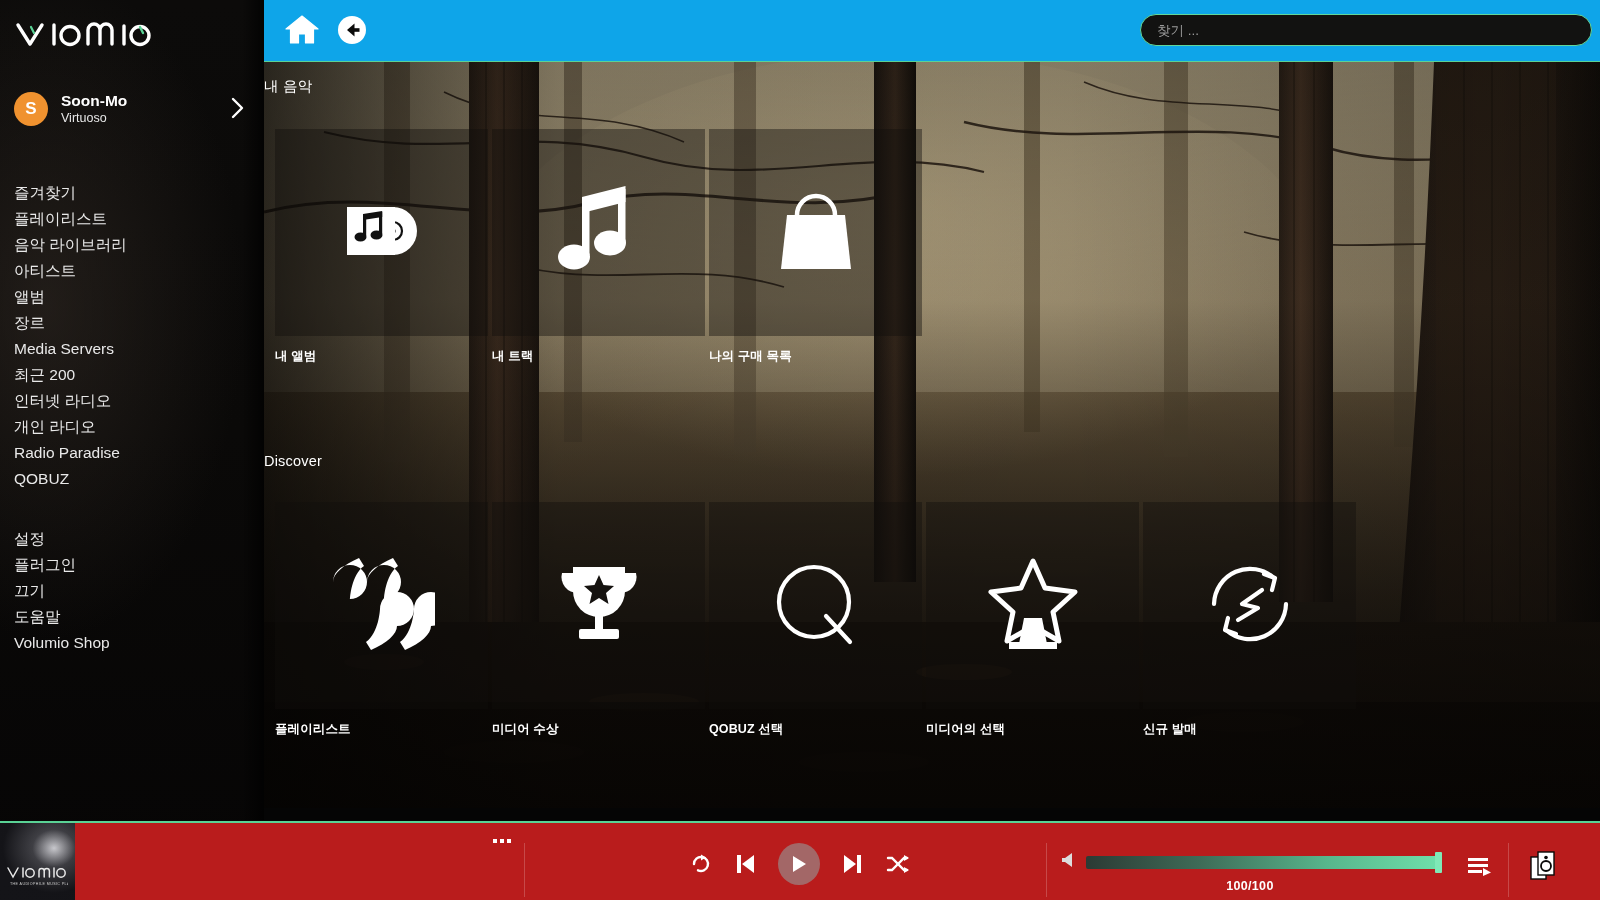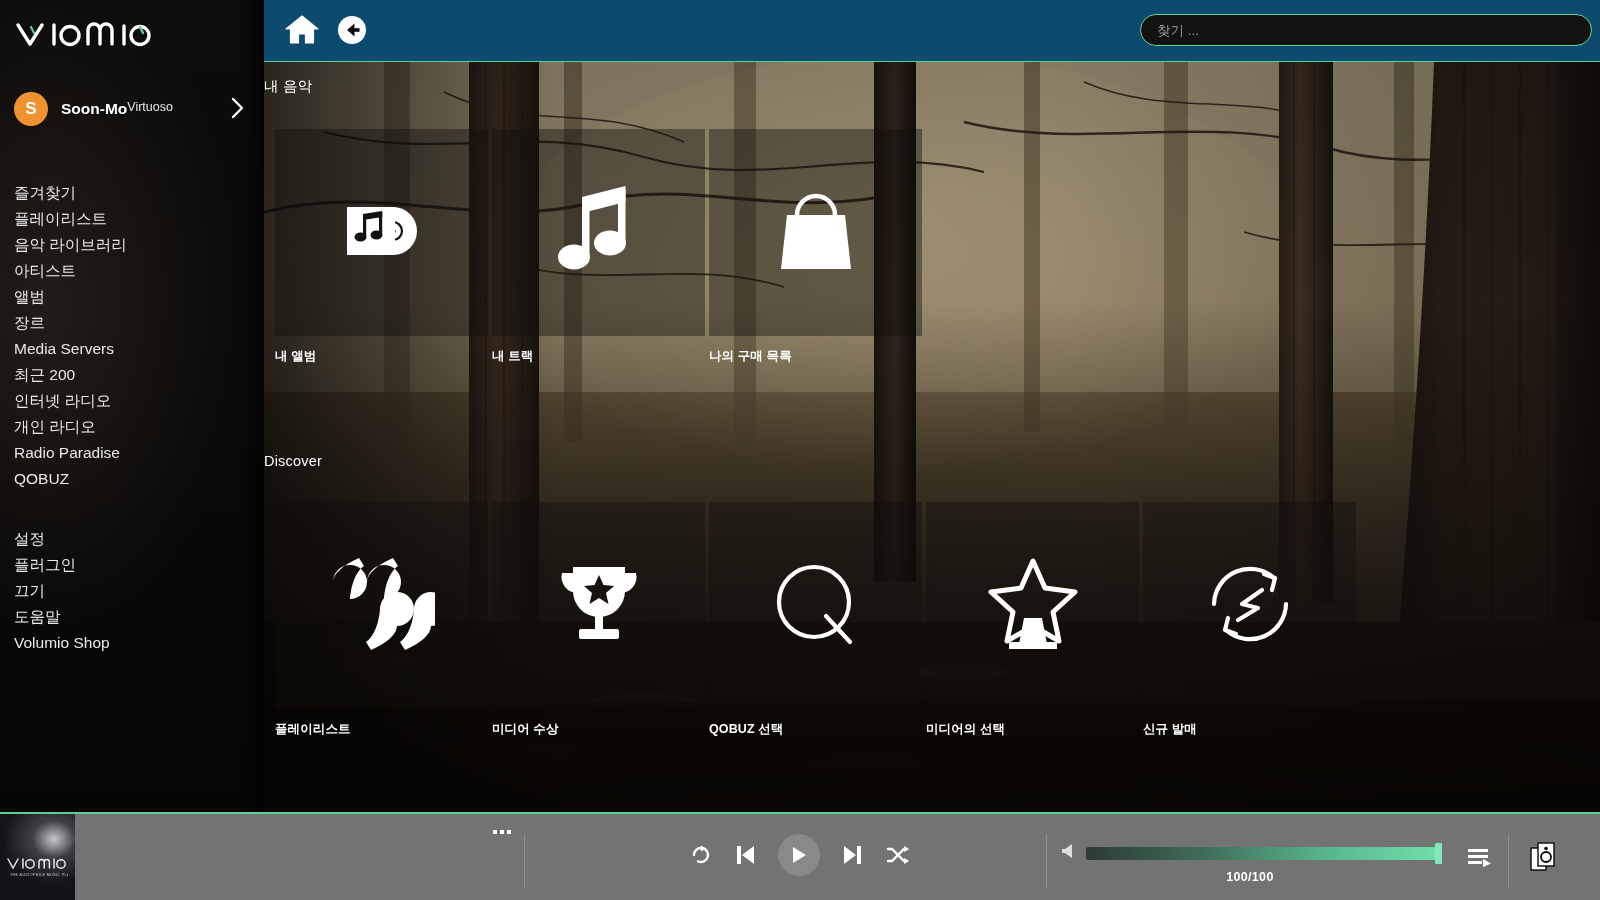--- a/index.html
+++ b/index.html
@@ -42,37 +42,37 @@
   .user-row {
     position: absolute; left: 14px; top: 86px; width: 236px; height: 46px;
     display: flex; align-items: center; gap: 13px; cursor: pointer;
   }
   .avatar {
     width: 34px; height: 34px; border-radius: 50%;
     background: #f0922f; color: #fff;
     display: flex; align-items: center; justify-content: center;
     font-size: 17px; font-weight: 700; letter-spacing: .2px; flex: none;
   }
-  .user-text { display: flex; flex-direction: row; line-height: 1.18; }
+  .user-text { display: flex; flex-direction: column; line-height: 1.18; }
   .user-name { color: #fff; font-size: 15.5px; font-weight: 700; }
   .user-role { color: #e8e8e8; font-size: 12.5px; font-weight: 400; }
   .user-chev { position: absolute; right: 6px; top: 11px; color: #fff; }
 
   .nav-group { position: absolute; left: 14px; width: 240px; }
   .nav-group.primary { top: 180px; }
   .nav-group.secondary { top: 526px; }
   .nav-item {
     color: #e9e9e9; font-size: 15.5px; line-height: 26px;
     height: 26px; cursor: pointer; white-space: nowrap;
   }
 
   
   .topbar {
     position: absolute; left: 264px; top: 0; right: 0; height: 62px;
-    background: #0c4a6e; z-index: 5;
+    background: #0ea5e9; z-index: 5;
   }
   .topbar::after {
     content: ""; position: absolute; left: 0; right: 0; bottom: 0;
     height: 1.5px; background: #5ad295;
   }
   .nav-icons { position: absolute; left: 20px; top: 13px; display: flex; gap: 16px; align-items: center; }
   .nav-icons .ic { cursor: pointer; display: block; }
   .search-wrap { position: absolute; right: 8px; top: 14px; width: 452px; }
   .search-input {
     width: 100%; height: 32px; border-radius: 16px;
@@ -102,22 +102,22 @@
     display: flex; align-items: center; justify-content: center;
   }
   .tile .glyph { display: block; }
   .tile-label {
     margin-top: 12px; color: #fff; font-size: 12.5px; font-weight: 700;
     letter-spacing: .1px; white-space: nowrap;
   }
 
   
   .player {
-    position: absolute; left: 0; bottom: 0; width: 1600px; height: 88px;
-    background: #737373; z-index: 7;
+    position: absolute; left: 0; bottom: 0; width: 1600px; height: 79px;
+    background: #b91c1c; z-index: 7;
   }
   .player::before {
     content: ""; position: absolute; left: 0; right: 0; top: 0;
     height: 1.5px; background: #5ad295;
   }
   .albumart {
     position: absolute; left: 0; top: 2px; width: 75px; height: 90px;
     background:
       radial-gradient(110% 80% at 72% 28%, rgba(215,215,220,.92) 0%, rgba(120,120,128,.42) 26%, rgba(20,20,24,.96) 62%),
       linear-gradient(135deg, #1a1a1e 0%, #0b0b0d 100%);

